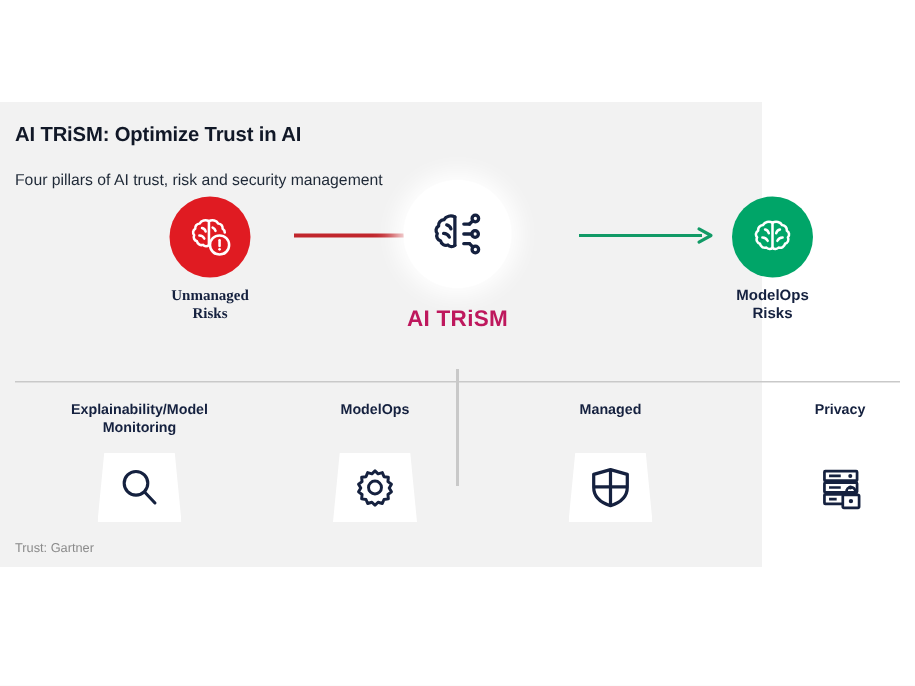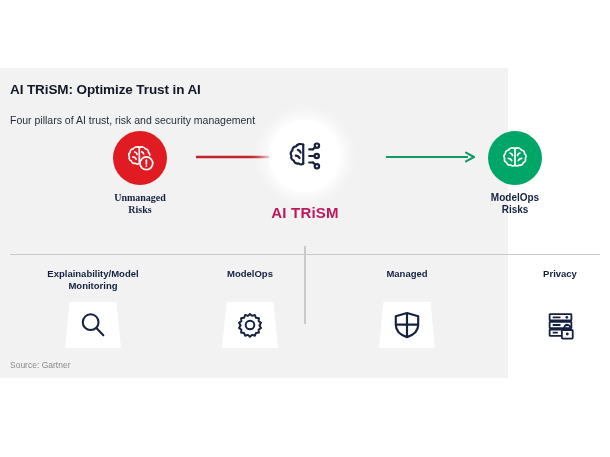--- a/index.html
+++ b/index.html
@@ -289,15 +289,15 @@
         <line x1="7.4" y1="24.5" x2="13" y2="24.5" stroke="#15213f" stroke-width="2"></line>
         <circle cx="23" cy="7.5" r="1.5" fill="#15213f"></circle>
         <circle cx="23" cy="16" r="1.5" fill="#15213f"></circle>
         <rect x="17.5" y="21.5" width="12" height="9.5" rx="1" fill="#ffffff" stroke="#15213f" stroke-width="2"></rect>
         <path d="M20.2 21.5v-2.4a3.3 3.3 0 0 1 6.6 0v2.4" fill="none" stroke="#15213f" stroke-width="2"></path>
         <circle cx="23.5" cy="26" r="1.6" fill="#15213f"></circle>
       </svg>
     </div>
   </div>
 
-  <div class="source">Source: Gartner</div>
+  <div class="source">Trust: Gartner</div>
 
 </div>
 
 </body></html>

